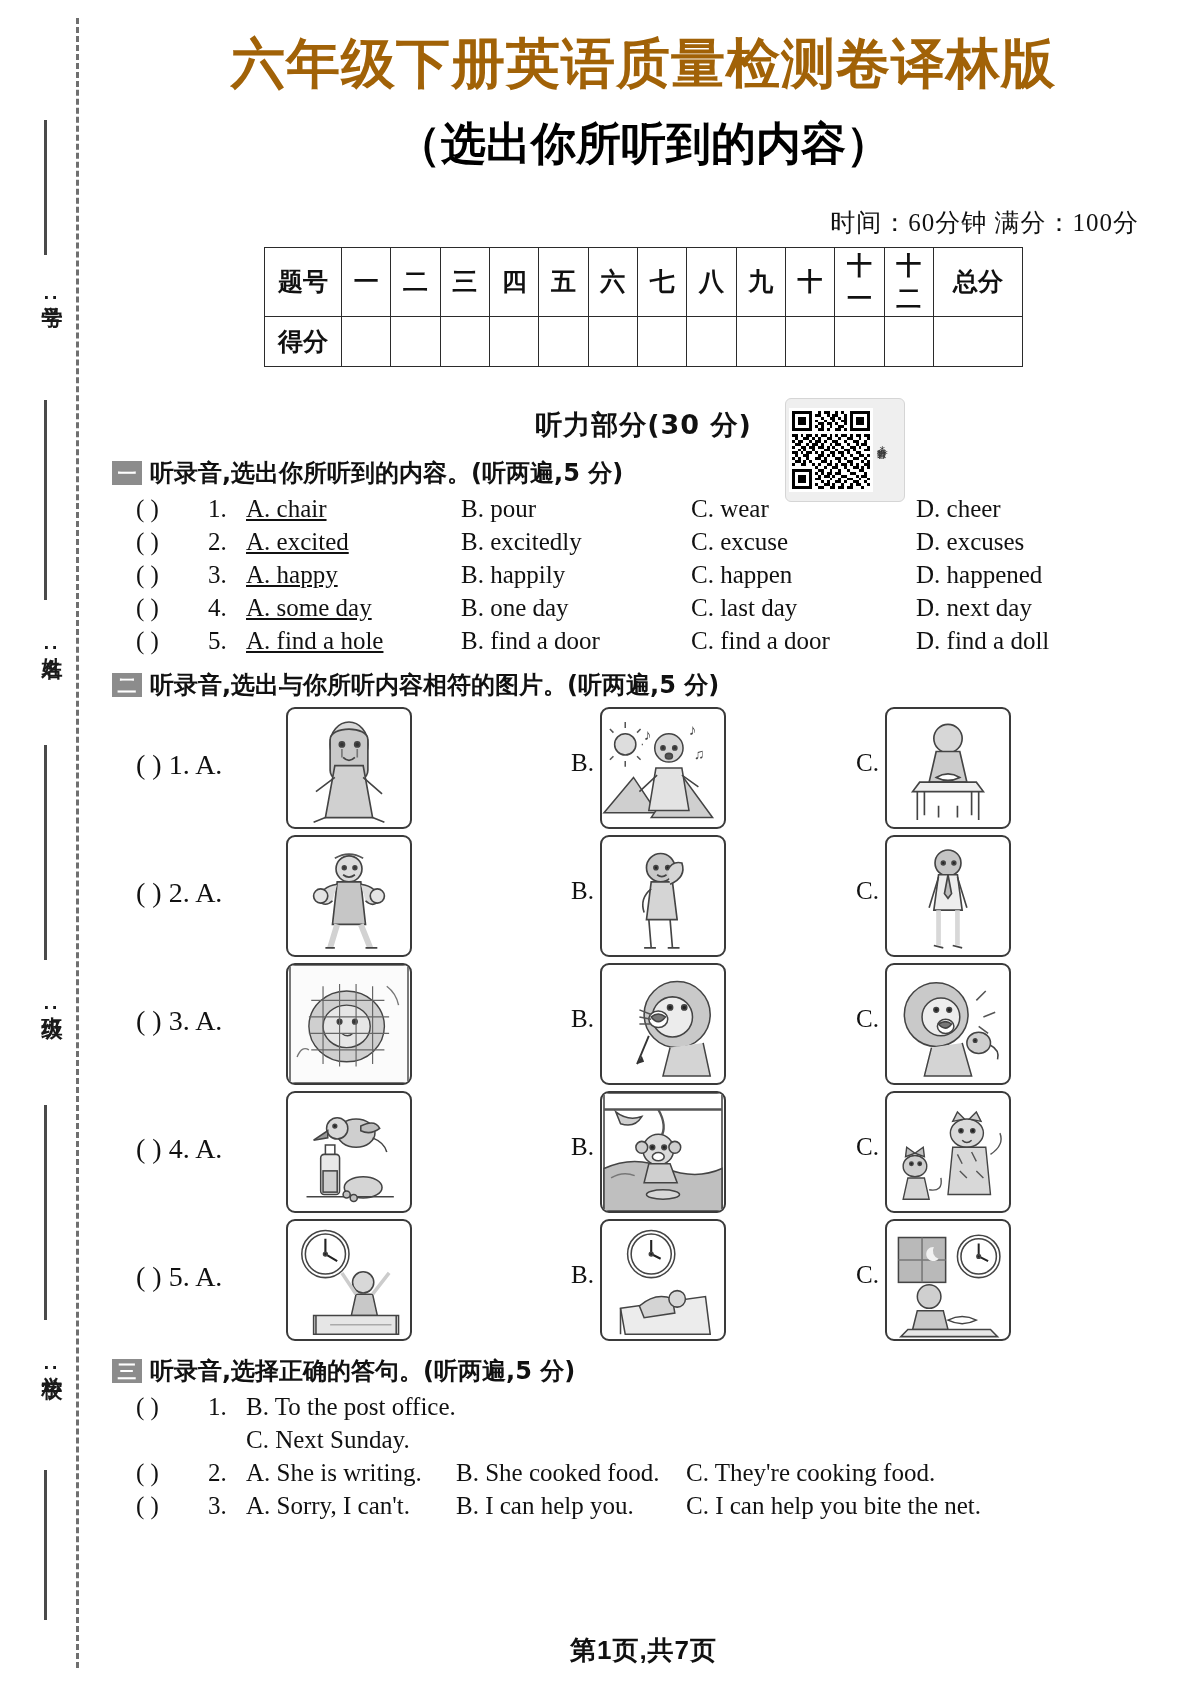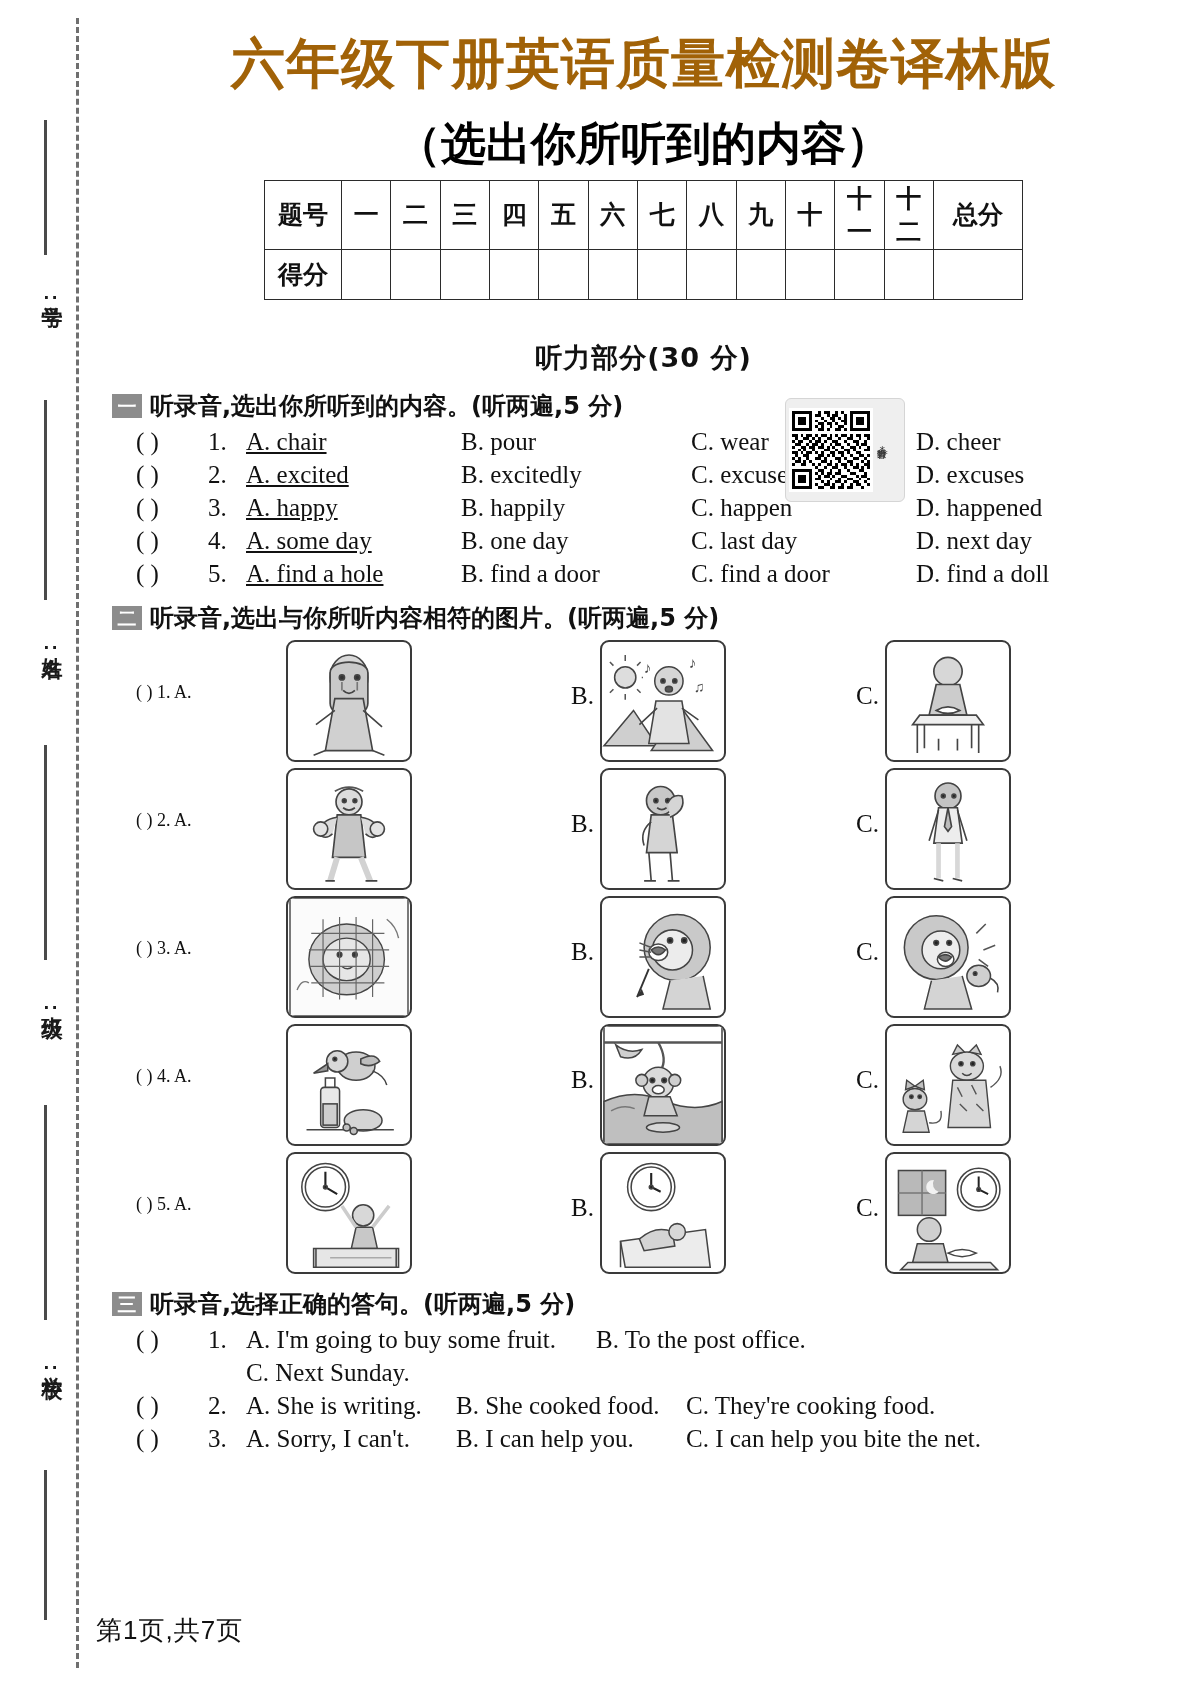--- a/index.html
+++ b/index.html
@@ -53,39 +53,39 @@
   .w3{flex:0 0 225px;}
   .w4{flex:0 0 auto;}
   .q-row2{display:flex;align-items:baseline;margin:5px 0 5px 40px;font-size:25px;}
   .s3a{flex:0 0 350px;}
   .s3c{flex:0 0 auto;}
   .s3-ind{margin-left:150px;}
   .p2a{flex:0 0 210px;}
   .p2b{flex:0 0 230px;}
   
   .pic-row{display:flex;align-items:flex-start;margin:6px 0 0 40px;}
-  .pic-lead{font-size:18px;width:150px;flex:0 0 150px;padding-top:42px;}
+  .pic-lead{font-size:28px;width:150px;flex:0 0 150px;padding-top:42px;}
   .pic-cell{display:flex;align-items:flex-start;flex:0 0 285px;}
   .pic-letter{font-size:25px;padding-top:42px;padding-right:6px;}
   .pic-box{width:122px;height:118px;border:2px solid #3a3a3a;border-radius:9px;
     background:#fff;position:relative;overflow:hidden;}
   .pic-box svg{display:block;width:100%;height:100%;}
   
   .qr-wrap{position:absolute;left:689px;top:398px;width:120px;height:104px;
     background:#efefef;border:1px solid #d5d5d5;border-radius:6px;
     display:flex;align-items:center;padding:4px 3px;box-sizing:border-box;}
   .qr-img{width:84px;height:92px;}
   .qr-side{font-size:9px;font-family:"DejaVu Sans",sans-serif;color:#333;
     writing-mode:vertical-rl;line-height:1.15;letter-spacing:0px;margin-left:2px;
     text-align:center;}
   .qr-ear{font-size:11px;text-align:center;}
   
-  .footer{position:absolute;left:0;right:0;bottom:36px;
+  .footer{position:absolute;left:0;right:0;bottom:16px;text-align:center;
     font-size:26px;font-family:"Liberation Sans","DejaVu Sans",sans-serif;
-    font-weight:400;letter-spacing:1px;}
+    font-weight:700;letter-spacing:1px;}
 </style>
 </head>
 <body>
 
 <div id="side-margin">
   <div class="dash-line"></div>
 
   <div class="side-rule" style="top:120px;height:135px;"></div>
   <div class="side-label" style="top:290px;">学号:</div>
   <div class="side-rule" style="top:400px;height:200px;"></div>
@@ -98,20 +98,21 @@
 
   <div class="side-label" style="top:1360px;">学校:</div>
   <div class="side-rule" style="top:1470px;height:150px;"></div>
 </div>
 
 <div id="page">
 
   <div class="title1">六年级下册英语质量检测卷译林版</div>
   <div class="title2">（选出你所听到的内容）</div>
 
+  <div class="meta-line">时间：60分钟  满分：100分</div>
 
   <table class="score">
     <tbody>
         <tr>
       <td class="head">题号</td>
       <td>一</td>
       <td>二</td>
       <td>三</td>
       <td>四</td>
       <td>五</td>
@@ -704,21 +705,20 @@
   </div>
 
   <div class="sec-head">
     <span class="sec-num">三</span>
     <span class="sec-text">听录音,选择正确的答句。(听两遍,5 分)</span>
   </div>
 
   <div class="q-row2">
     <span class="brk">(      )</span>
     <span class="qn">1.</span>
-    <span class="opt s3a">A. I'm going to buy some fruit.</span>
     <span class="opt s3c">B. To the post office.</span>
   </div>
   <div class="q-row2 s3-ind">
     <span class="opt s3c">C. Next Sunday.</span>
   </div>
   <div class="q-row2">
     <span class="brk">(      )</span>
     <span class="qn">2.</span>
     <span class="opt p2a">A. She is writing.</span>
     <span class="opt p2b">B. She cooked food.</span>

